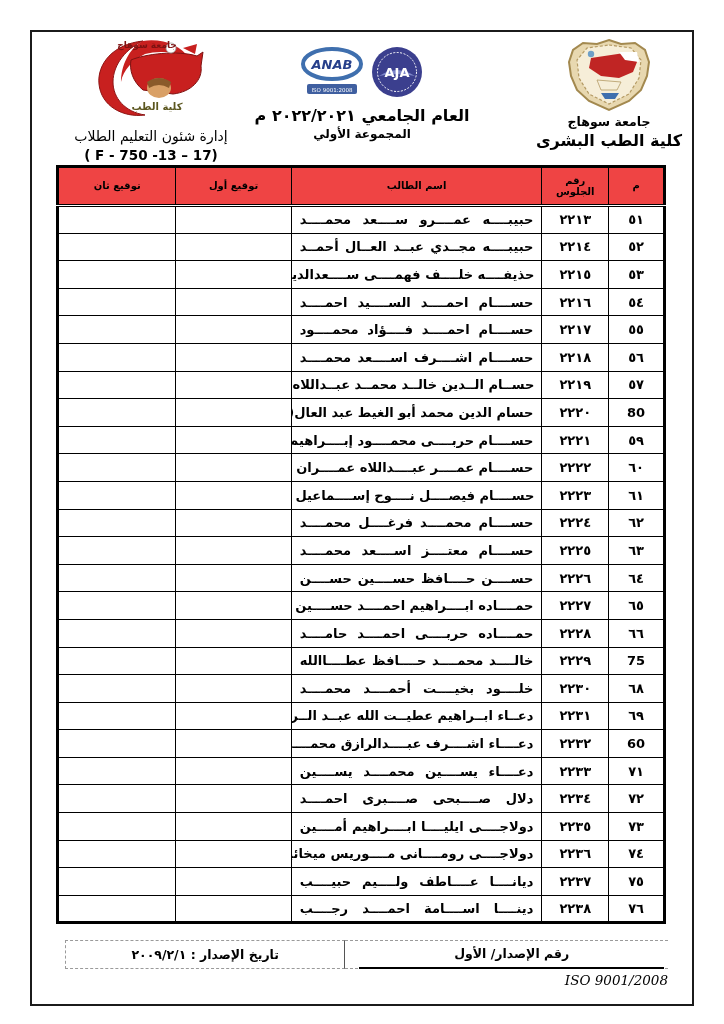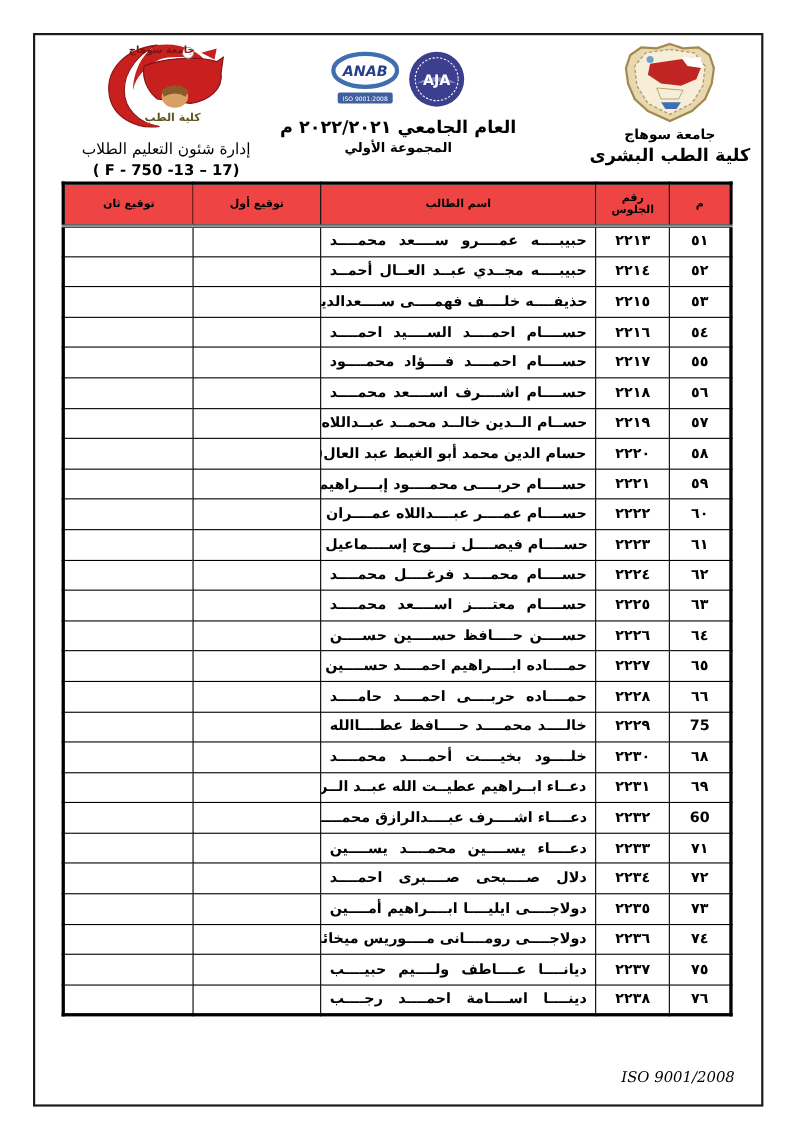--- a/index.html
+++ b/index.html
@@ -184,21 +184,21 @@
             <td></td>
           </tr>
           <tr>
             <td>٥٧</td>
             <td>٢٢١٩</td>
             <td class="name-cell">حســام الــدين خالــد محمــد عبــداللاه</td>
             <td></td>
             <td></td>
           </tr>
           <tr>
-            <td>٥٨</td>
+            <td>80</td>
             <td>٢٢٢٠</td>
             <td class="name-cell">حسام الدين محمد أبو الغيط عبد العال(بــاق)</td>
             <td></td>
             <td></td>
           </tr>
           <tr>
             <td>٥٩</td>
             <td>٢٢٢١</td>
             <td class="name-cell">حســــام حربــــى محمــــود إبــــراهيم</td>
             <td></td>
@@ -322,17 +322,21 @@
             <td class="name-cell">دينــــا اســــامة احمــــد رجــــب</td>
             <td></td>
             <td></td>
           </tr>
         </tbody>
     </table>
   </div>
 
   <div class="ftr">
     <div class="ftr-strip">
+      <div class="f-issue">
+        <span class="underlined">رقم الإصدار/ الأول</span>
+      </div>
+      <div class="f-date">تاريخ الإصدار : ٢٠٠٩/٢/١</div>
     </div>
     <div class="f-iso">ISO 9001/2008</div>
   </div>
 
 </div>
 
 </body></html>

